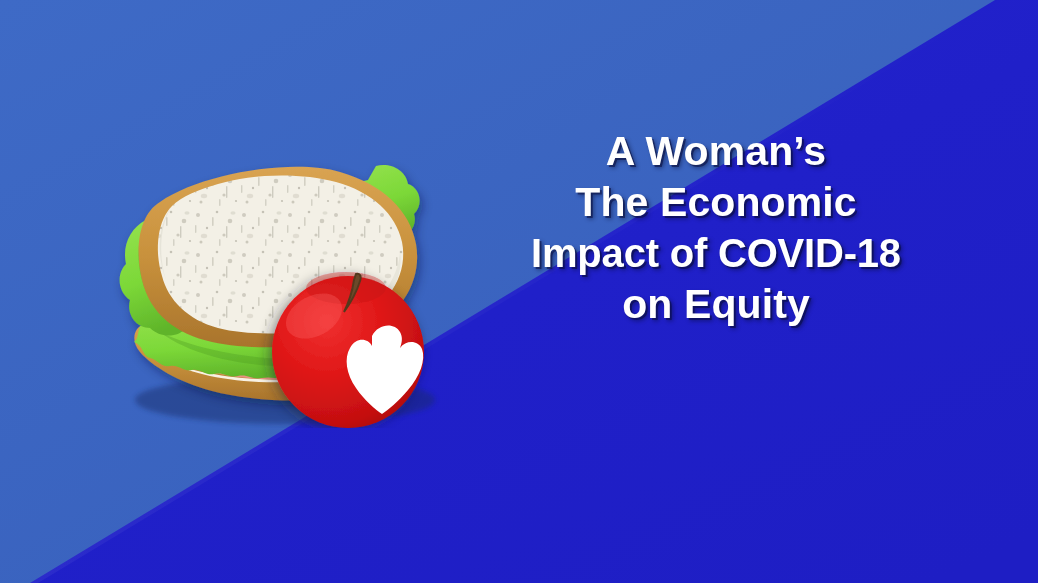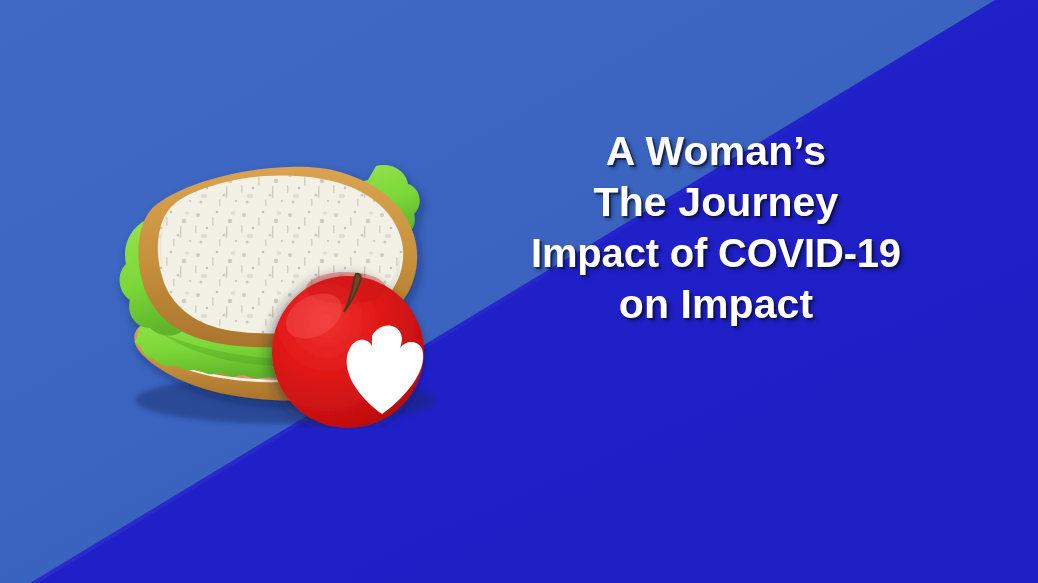--- a/index.html
+++ b/index.html
@@ -222,18 +222,18 @@
                  C298,274 288,282 282,286
                  C276,282 264,272 256,260
                  C246,246 244,230 250,220
                  C256,209 268,210 272,218 Z" fill="#FFFFFF"></path>
       </g>
     </svg>
   </div>
 
   <div id="title-block">
     <div class="title-line l1">A Woman’s</div>
-    <div class="title-line l3">The Journey</div>
-    <div class="title-line l4">Impact of COVID-19</div>
-    <div class="title-line l5">on Impact</div>
+    <div class="title-line l3">The Economic</div>
+    <div class="title-line l4">Impact of COVID-18</div>
+    <div class="title-line l5">on Equity</div>
   </div>
 
 </div>
 
 </body></html>

